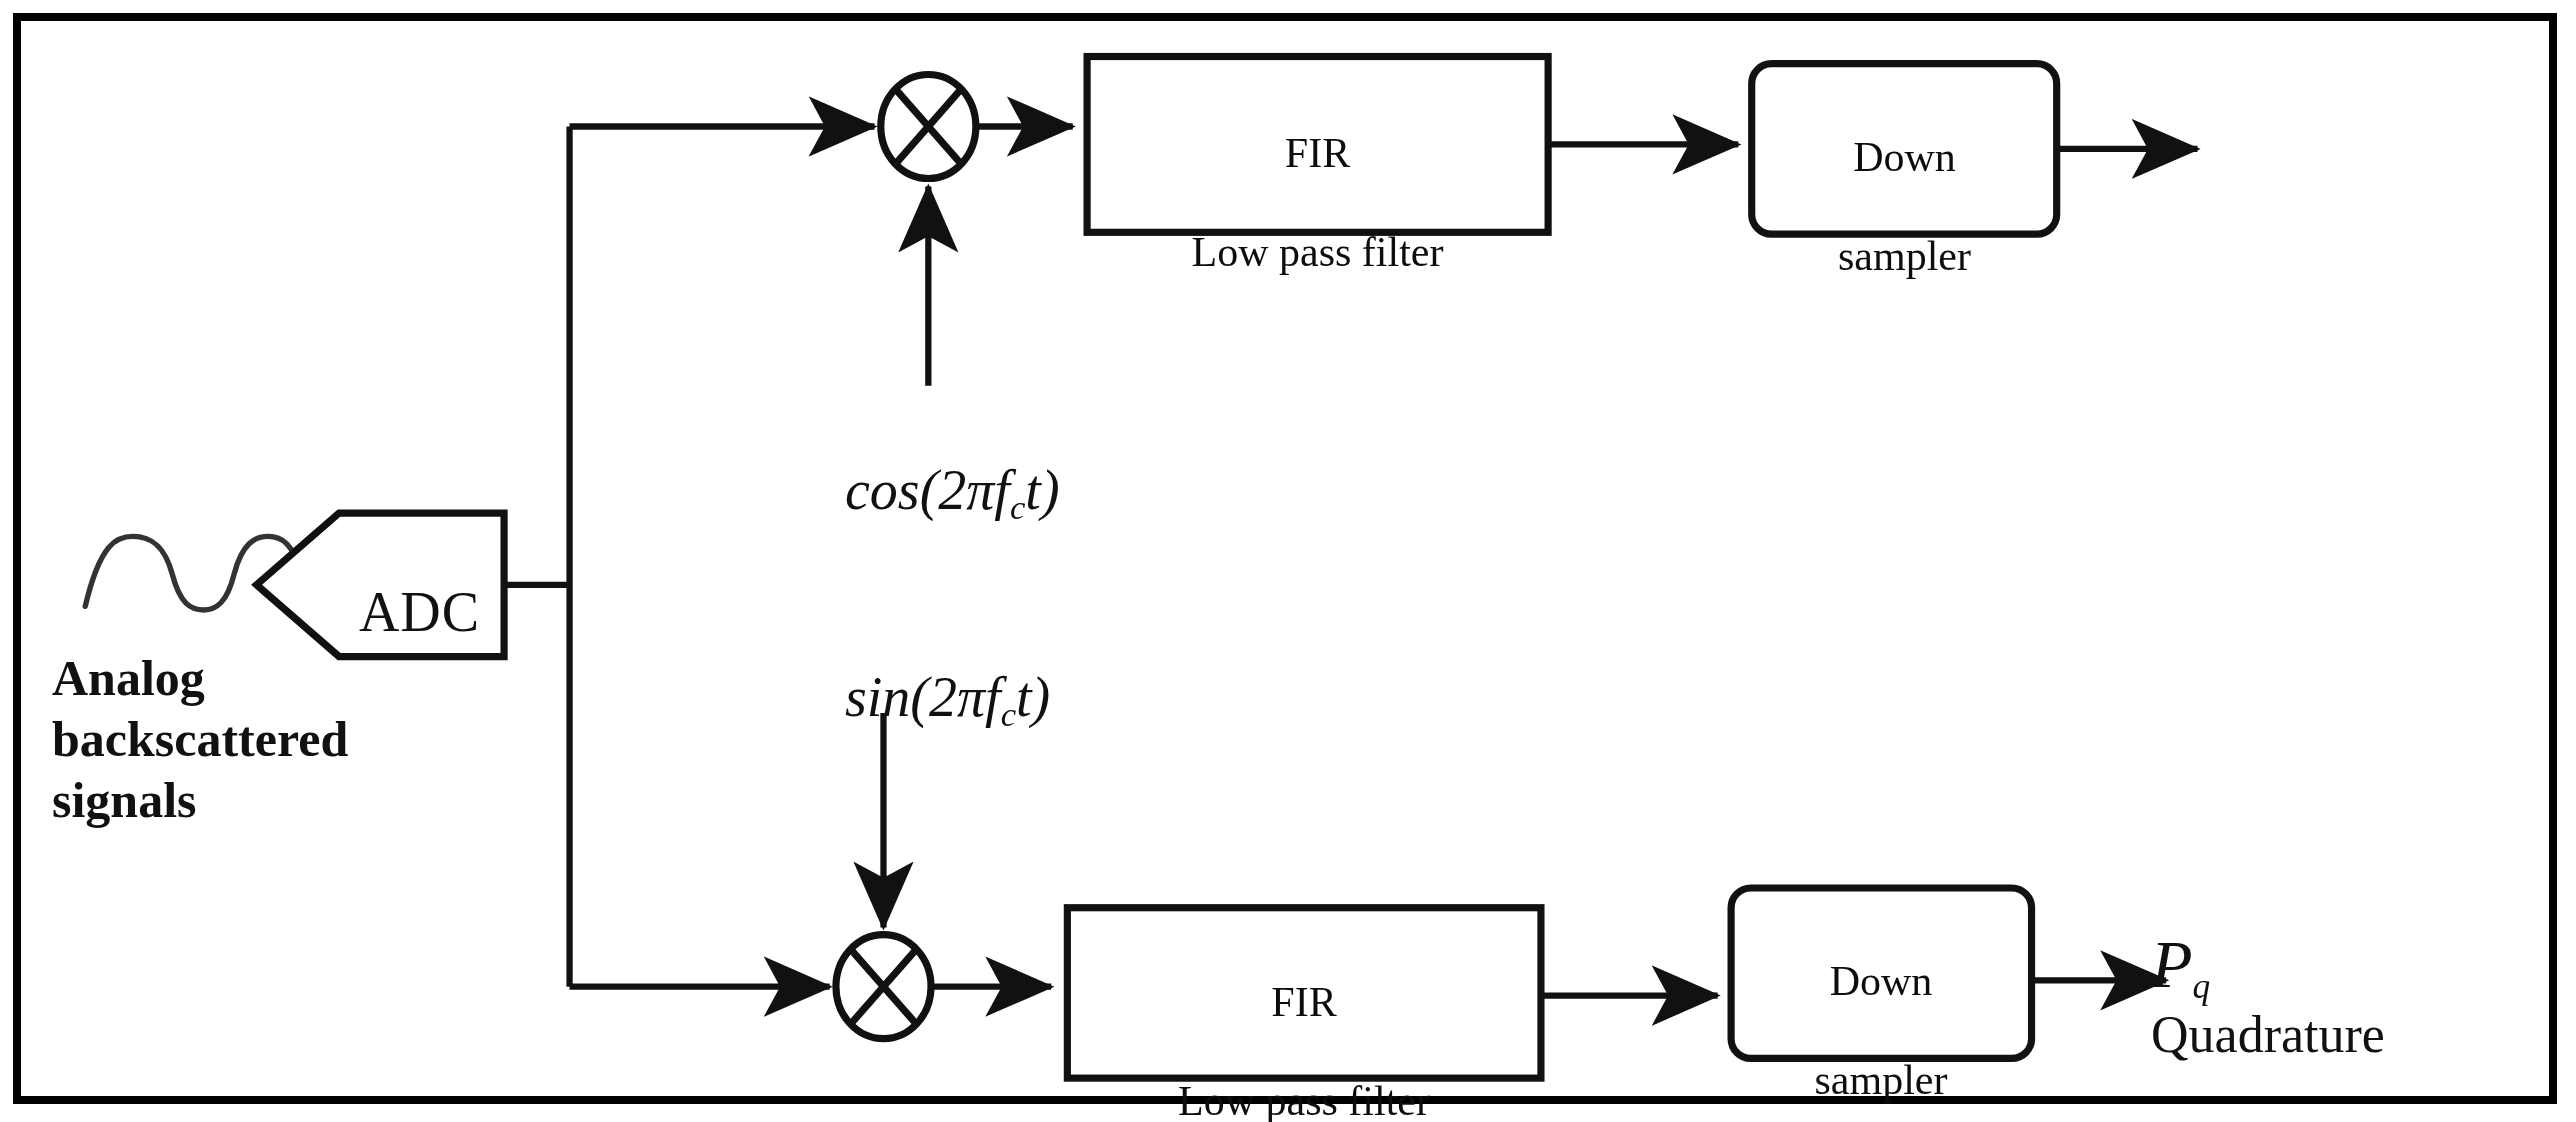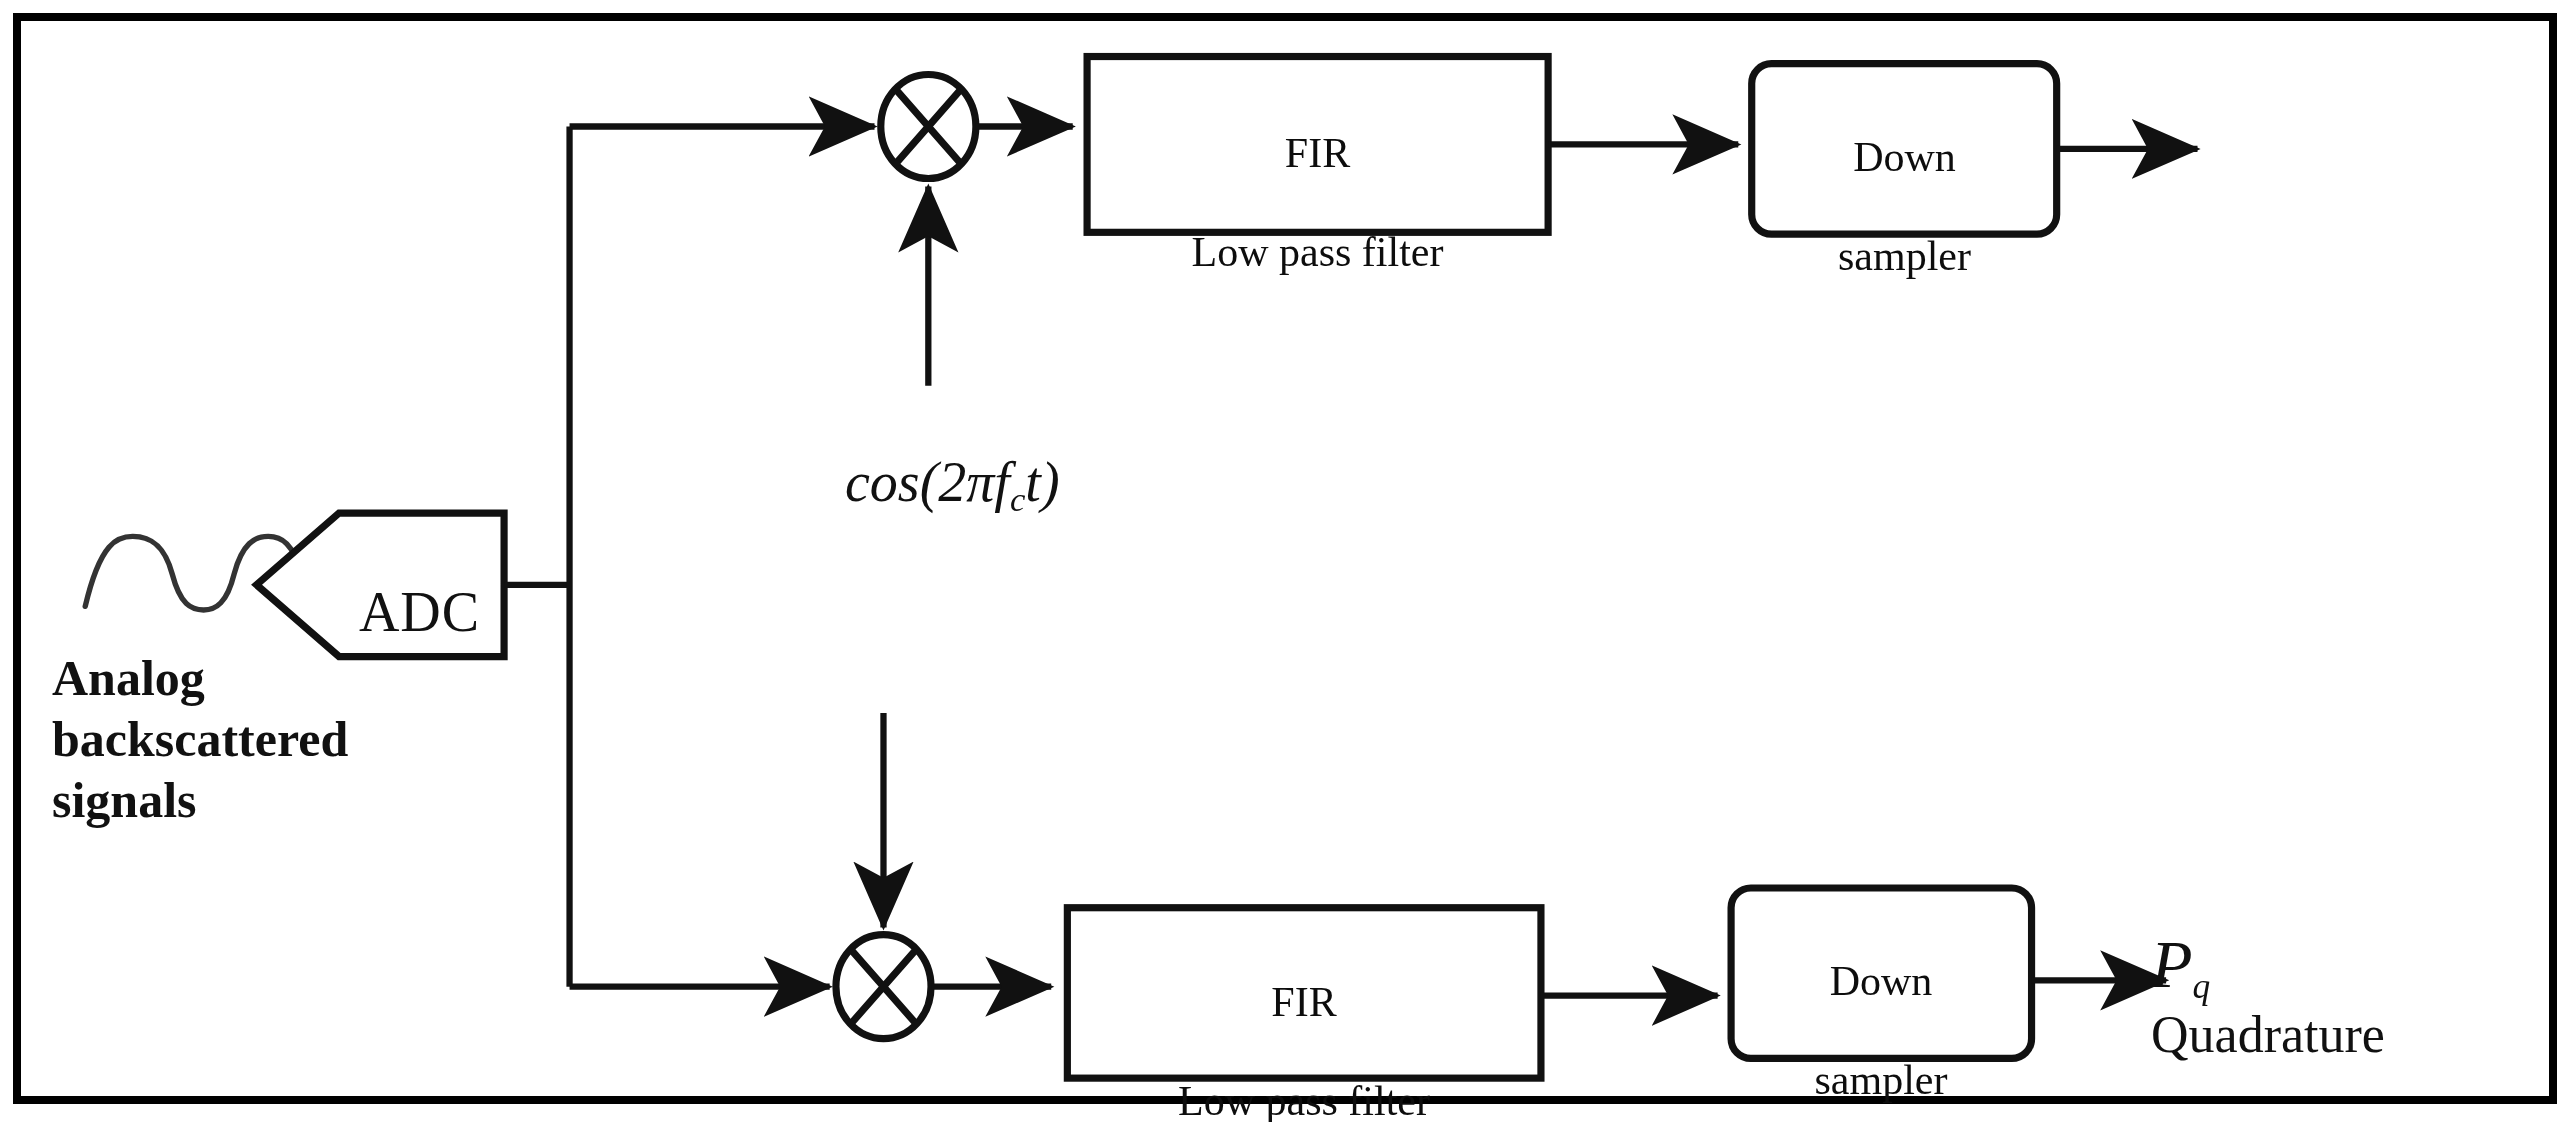--- a/index.html
+++ b/index.html
@@ -146,24 +146,27 @@
 
     <path d="M2265,1093 L2415,1093" fill="none" stroke="#111111" stroke-width="7" marker-end="url(#arrow)"></path>
   </svg>
 
   <div class="adc-text" style="left:339px; top:556px; width:161px; text-align:center;">ADC</div>
 
   <div class="lbl src-text" style="left:52px; top:648px; width:377px;font-weight:bold;">Analog
 backscattered
 signals</div>
 
-  <div class="lbl ital" style="left:789px; top:388px;">
+  <div class="lbl ital" style="left:789px; top:396px;">
     <span>cos</span><span>(2πf</span><sub>c</sub><span>t)</span>
   </div>
 
+  <div class="lbl ital" style="left:789px; top:603px;">
+    <span>sin</span><span>(2πf</span><sub>c</sub><span>t)</span>
+  </div>
 
   <div class="block-text" style="left:1087px; top:79px; width:461px;">
     <span>FIR</span><br>
     <span>Low pass filter</span>
   </div>
 
   <div class="block-text" style="left:1752px; top:83px; width:305px;">
     <span>Down</span><br>
     <span>sampler</span>
   </div>

